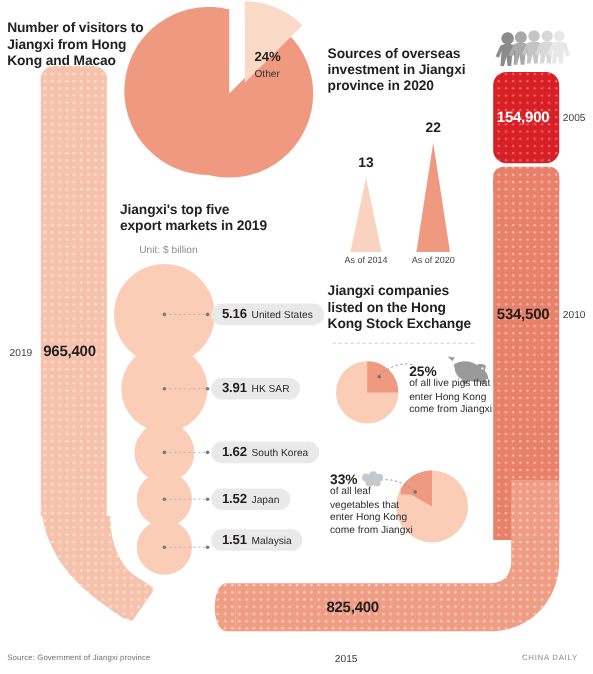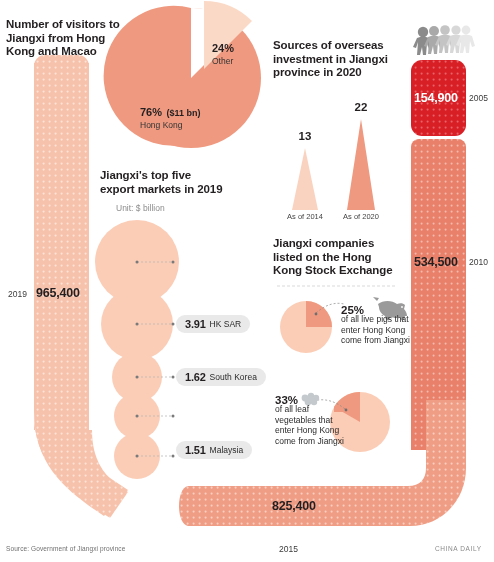--- a/index.html
+++ b/index.html
@@ -136,25 +136,20 @@
       <circle cx="191" cy="78" r="70" fill="#ef9a80"></circle>
       <path d="M191,78 L191,8 A70,70 0 0 1 241,28 Z" fill="#ffffff"></path>
     </g>
     <g>
       <path d="M197,72 L197,4 A68,68 0 0 1 245,24 Z" fill="#fbd9c7" transform="translate(7,-3)"></path>
     </g>
   </svg>
 
   <div class="txt h-title" style="left:6px;top:18px;width:115px;">Number of visitors to Jiangxi from Hong Kong and Macao</div>
 
-  <div class="txt" style="left:140px;top:102px;">
-    <span class="pie-lbl-pct">76%</span>
-    <span class="pie-lbl-note">($11 bn)</span>
-    <div class="pie-lbl-sm">Hong Kong</div>
-  </div>
 
   <div class="txt" style="left:212px;top:38px;">
     <span class="pie-lbl-pct">24%</span>
     <div class="pie-lbl-sm">Other</div>
   </div>
 
   <div class="txt h-title" style="left:273px;top:39px;width:118px;">Sources of overseas investment in Jiangxi province in 2020</div>
 
   <svg class="layer" viewBox="0 0 494 562">
     <path d="M305,148 L318,210 L292,210 Z" fill="#fad3c0"></path>
@@ -191,27 +186,35 @@
         <circle cx="173" cy="324" r="1.5"></circle>
       <circle cx="137" cy="377" r="1.5"></circle>
         <circle cx="173" cy="377" r="1.5"></circle>
       <circle cx="137" cy="416" r="1.5"></circle>
         <circle cx="173" cy="416" r="1.5"></circle>
       <circle cx="137" cy="456" r="1.5"></circle>
         <circle cx="173" cy="456" r="1.5"></circle>
     </g>
   </svg>
 
+  <div class="pill" style="left:176px;top:253px;">
+    <b>5.16</b>
+    <span>United States</span>
+  </div>
   <div class="pill" style="left:176px;top:315px;">
     <b>3.91</b>
     <span>HK SAR</span>
   </div>
   <div class="pill" style="left:176px;top:368px;">
     <b>1.62</b>
     <span>South Korea</span>
+  </div>
+  <div class="pill" style="left:176px;top:407px;">
+    <b>1.52</b>
+    <span>Japan</span>
   </div>
   <div class="pill" style="left:176px;top:441px;">
     <b>1.51</b>
     <span>Malaysia</span>
   </div>
 
   <svg class="layer" viewBox="0 0 494 562">
     <line x1="277" y1="286" x2="395" y2="286" stroke="#cfcfcf" stroke-width="0.8" stroke-dasharray="3,2"></line>
     <circle cx="306" cy="327" r="26" fill="#fbcdb6"></circle>
     <path d="M306,327 L306,301 A26,26 0 0 1 332,327 Z" fill="#ef9a80"></path>

